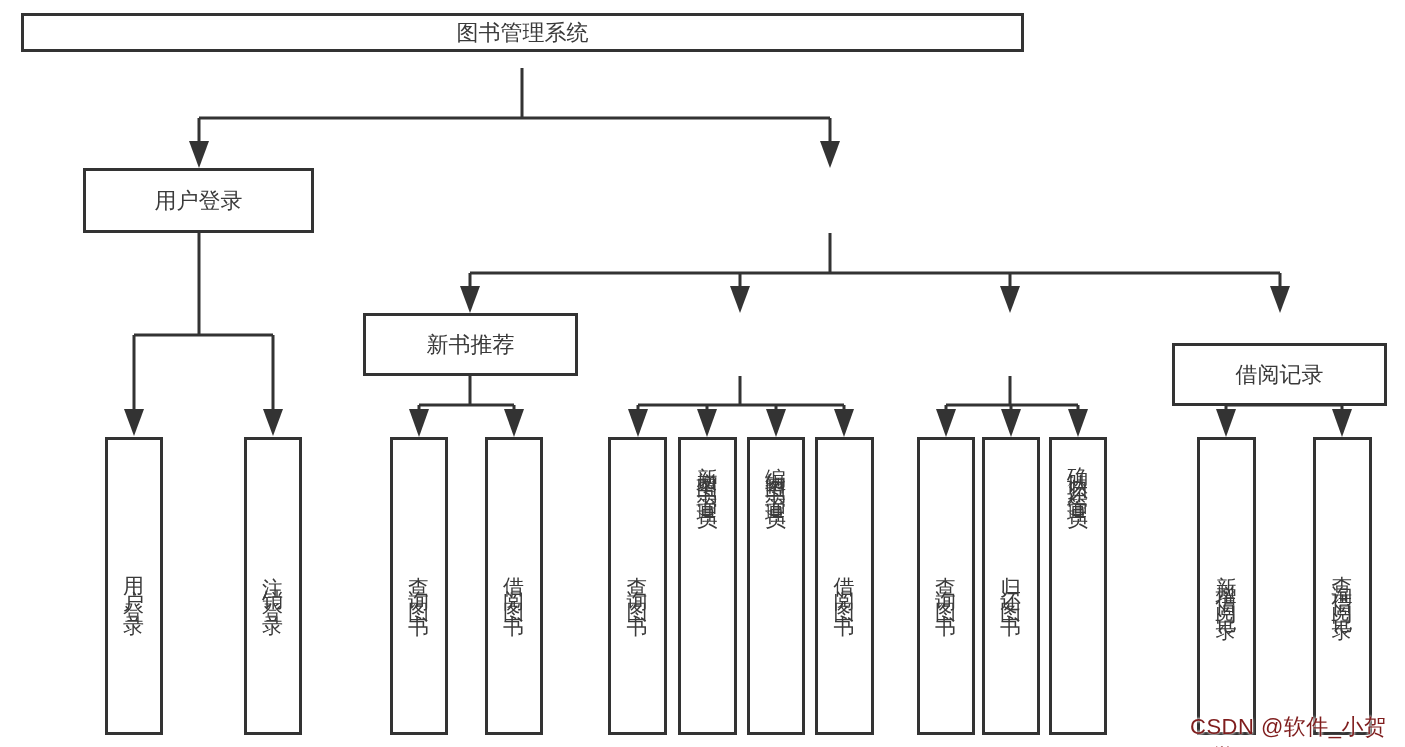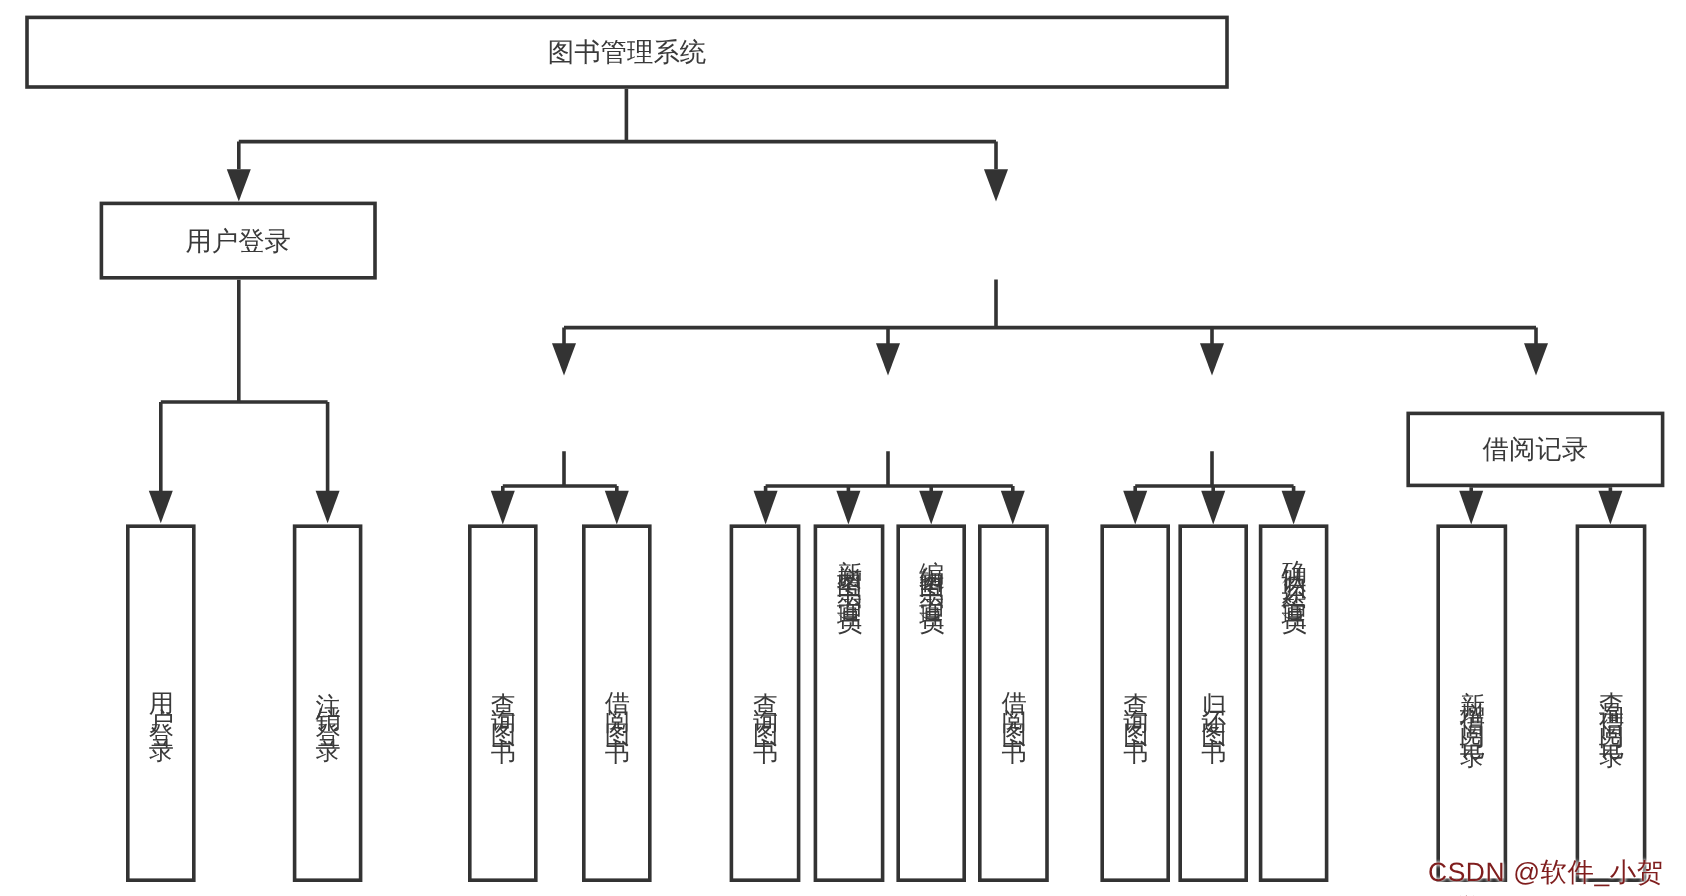--- a/index.html
+++ b/index.html
@@ -8,21 +8,21 @@
     font-family:"Liberation Sans","DejaVu Sans",sans-serif;overflow:hidden;
   }
   #wires{position:absolute;left:0;top:0;width:1405px;height:747px;}
   #wires path{stroke:#333333;stroke-width:3;fill:none;}
   #wires polygon{fill:#333333;stroke:none;}
   .box{
     position:absolute;box-sizing:border-box;border:3px solid #333333;background:#ffffff;
     display:flex;align-items:center;justify-content:center;
     color:#3a3a3a;font-size:22px;white-space:nowrap;
   }
-  .lvl1{left:21px;top:13px;width:1003px;height:61px;}
+  .lvl1{left:21px;top:13px;width:1003px;height:39px;}
   .lvl2{top:168px;height:65px;}
   .lvl3{top:313px;height:63px;width:215px;}
   .vbox{top:437px;height:298px;}
   .vtext{
     writing-mode:vertical-rl;text-orientation:mixed;line-height:1;
     font-size:21px;color:#3a3a3a;
   }
   .ls-wide{letter-spacing:13px;}
   .ls-med{letter-spacing:9px;}
   .ls-tight{letter-spacing:6px;}
@@ -79,20 +79,21 @@
       <path d="M1280 376 V405 M1226 405 H1342 M1226 405 V410 M1342 405 V410"></path>
       <polygon points="1216,409 1236,409 1226,437"></polygon>
       <polygon points="1332,409 1352,409 1342,437"></polygon>
     </g>
   </svg>
 
   <div class="box lvl1">图书管理系统</div>
 
   <div class="box lvl2" style="left:83px;width:231px;">用户登录</div>
 
+  <div class="box lvl3" style="left:363px;">新书推荐</div>
   <div class="box lvl3" style="left:1172px;margin-top:30px;">借阅记录</div>
 
   <div class="box vbox" style="left:105px;width:58px;">
     <span class="vtext ls-wide">用户登录</span>
   </div>
   <div class="box vbox" style="left:244px;width:58px;">
     <span class="vtext ls-wide">注销登录</span>
   </div>
 
   <div class="box vbox" style="left:390px;width:58px;">

